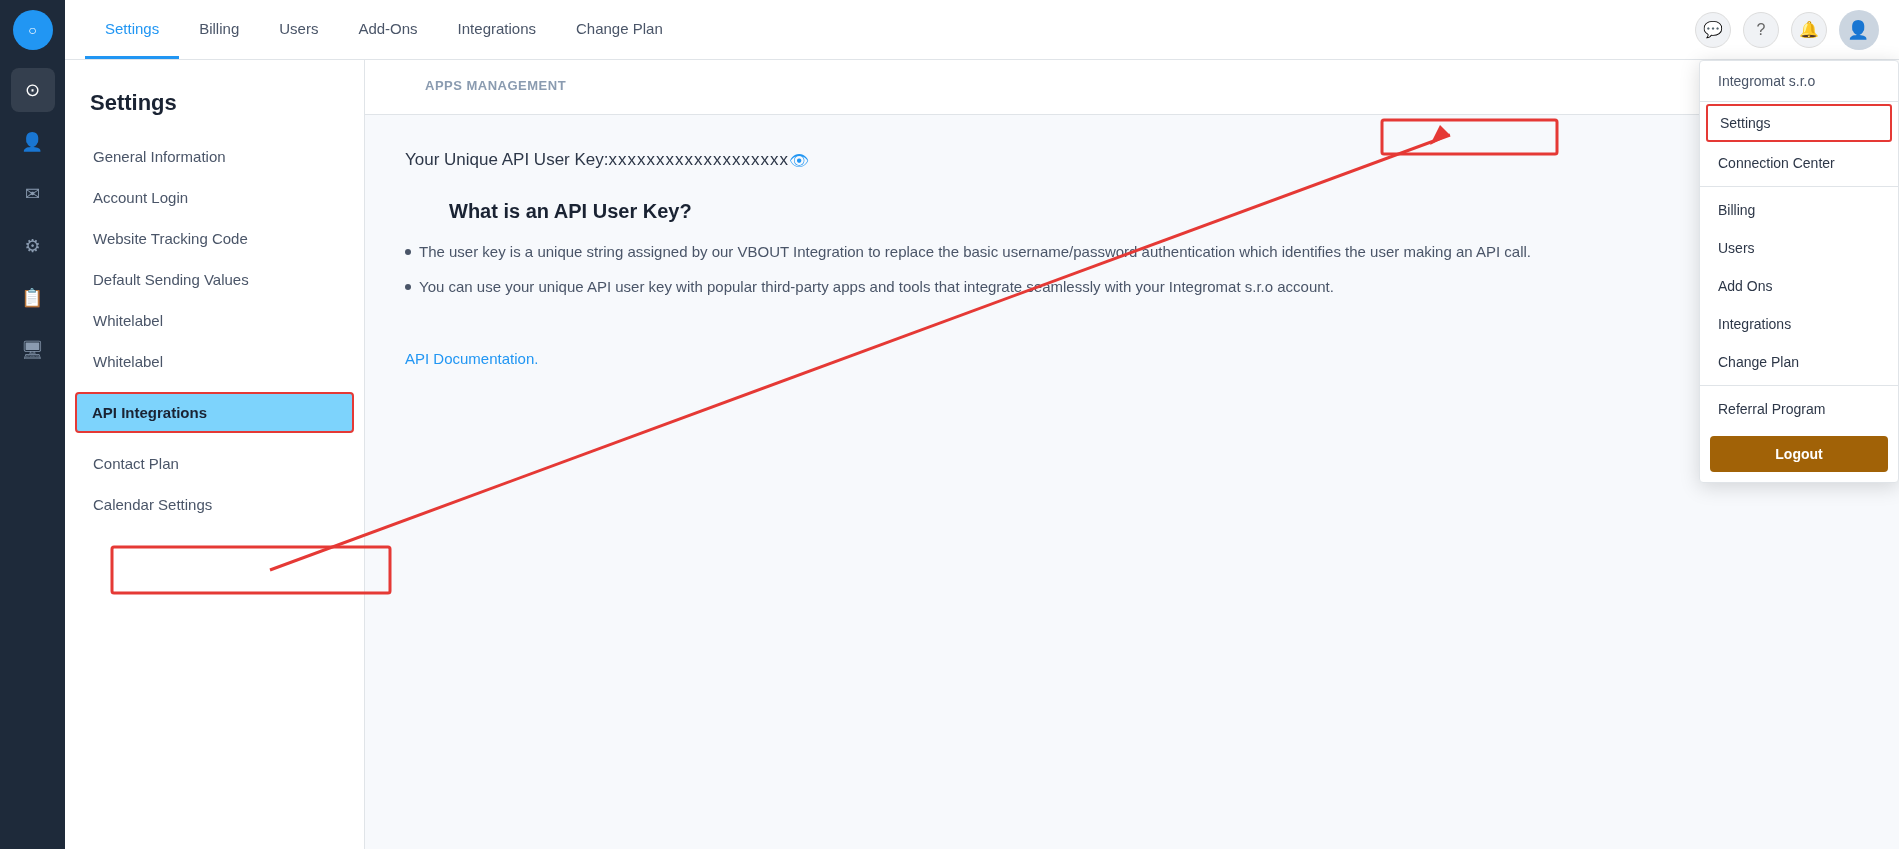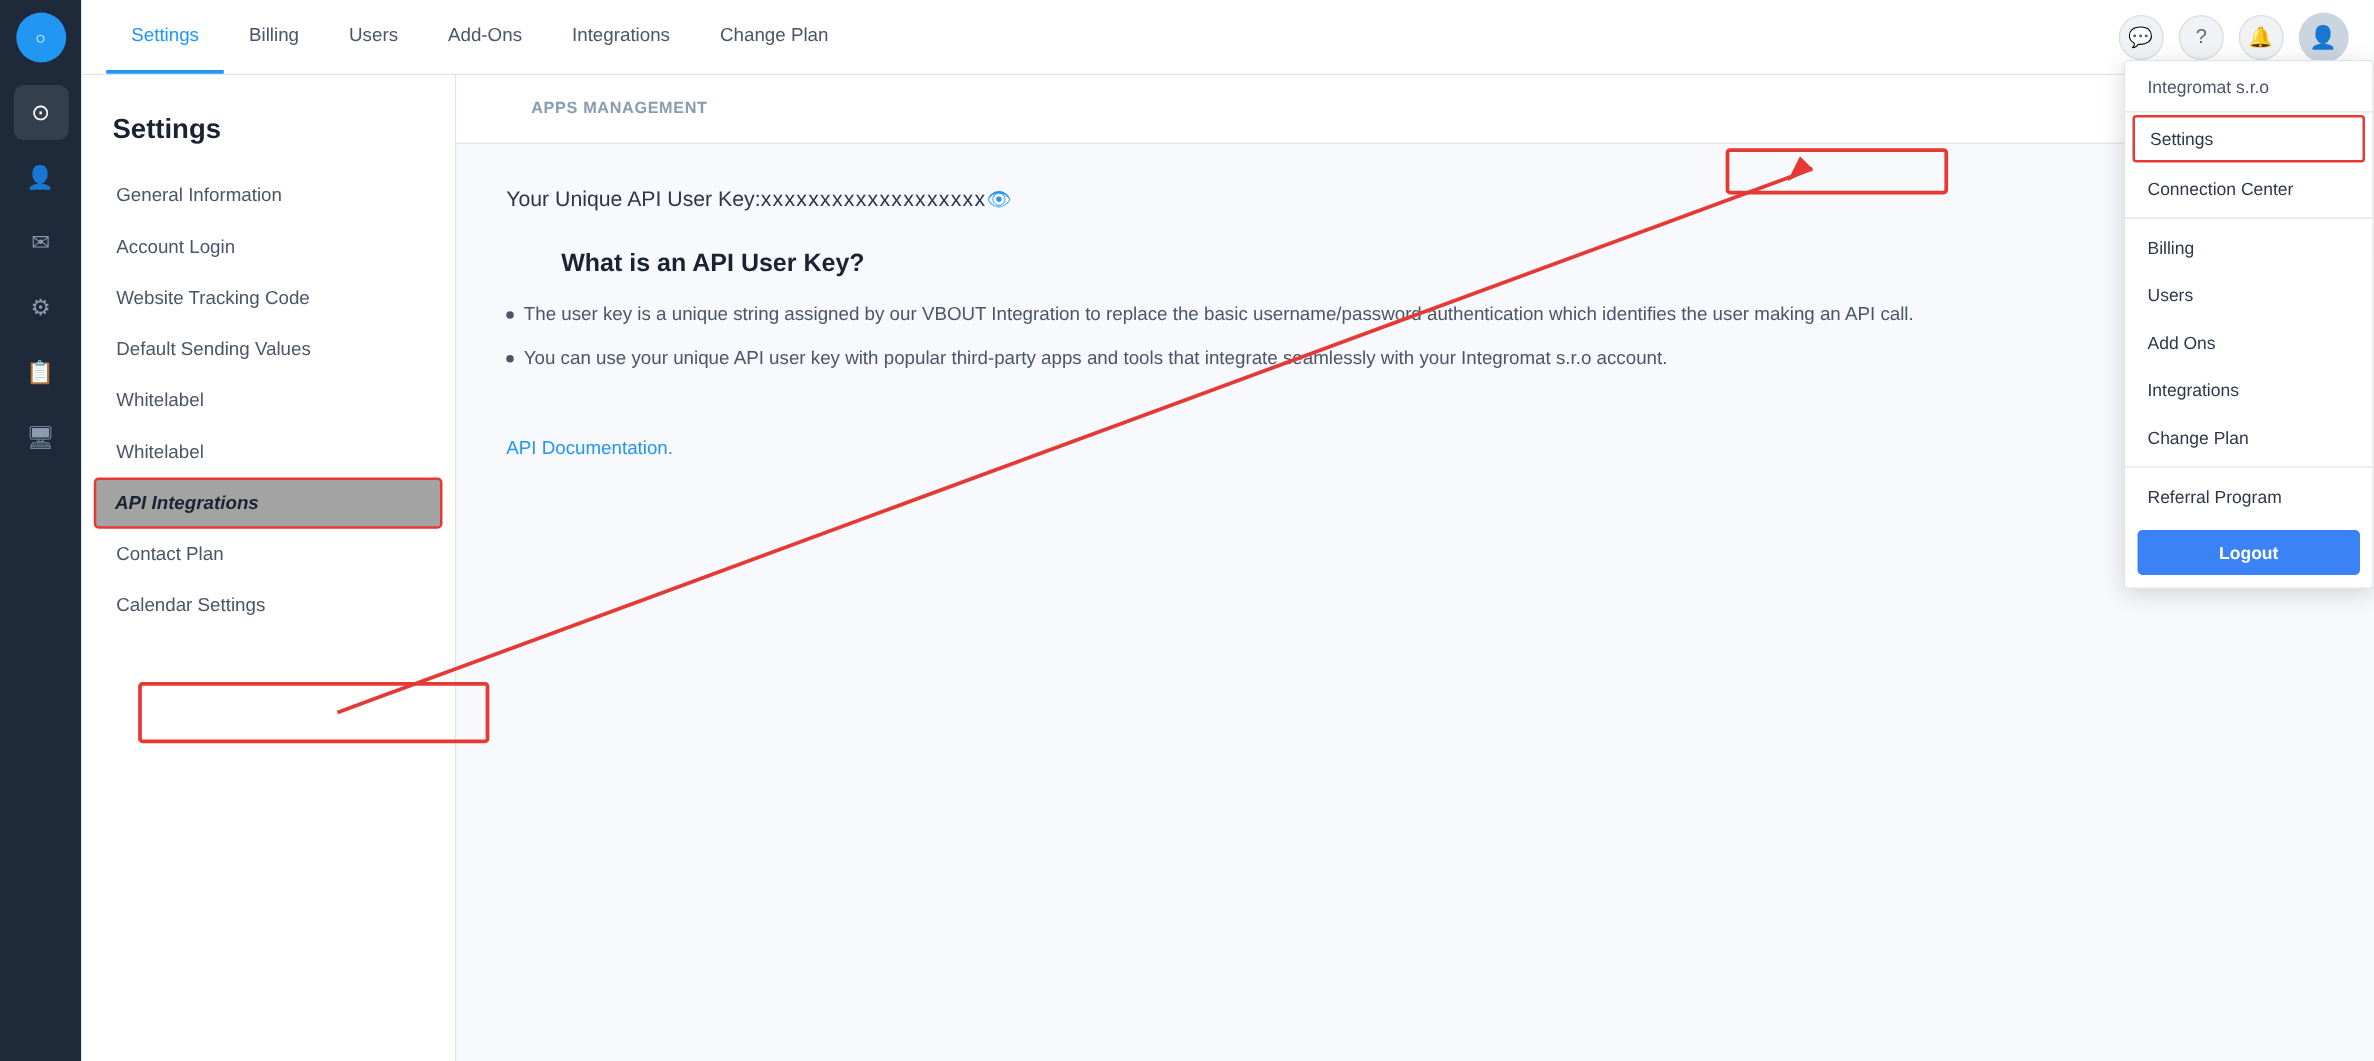--- a/index.html
+++ b/index.html
@@ -129,25 +129,24 @@
       border-left: 3px solid transparent;
     }
     .settings-menu-item.active {
       background: #f0f7ff;
       color: #1a2333;
       font-weight: 600;
       border-left: 3px solid #2196f3;
     }
     .settings-menu-item.highlighted {
       border: 2px solid #e53935;
-      background: #a3a3a3;
-      margin: 0 10px;
+      background: #7dd3fc;
+      margin: 10px 10px;
       border-radius: 4px;
       padding: 10px 15px;
-      font-style: italic;
     }
 
     
     .settings-content {
       flex: 1;
       background: #f7f9fc;
       overflow-y: auto;
       padding: 0;
     }
 
@@ -221,21 +220,21 @@
       cursor: pointer;
       font-size: 15px;
       margin-top: 40px;
       display: inline-block;
       text-decoration: none;
     }
 
     
     .dropdown-overlay {
       position: fixed;
-      top: 48px;
+      top: 60px;
       right: 0;
       width: 200px;
       background: #fff;
       border: 1px solid #e0e4e8;
       border-radius: 4px;
       box-shadow: 0 4px 20px rgba(0,0,0,0.15);
       z-index: 1000;
     }
     .dropdown-header {
       padding: 12px 18px;
@@ -255,21 +254,21 @@
       border-radius: 3px;
       padding: 9px 12px;
     }
     .dropdown-divider {
       height: 1px;
       background: #e0e4e8;
       margin: 4px 0;
     }
     .dropdown-logout {
       margin: 8px 10px 10px;
-      background: #3b82f6;
+      background: #a16207;
       color: #fff;
       text-align: center;
       padding: 10px;
       border-radius: 4px;
       cursor: pointer;
       font-size: 14px;
       font-weight: 600;
     }
 
     

